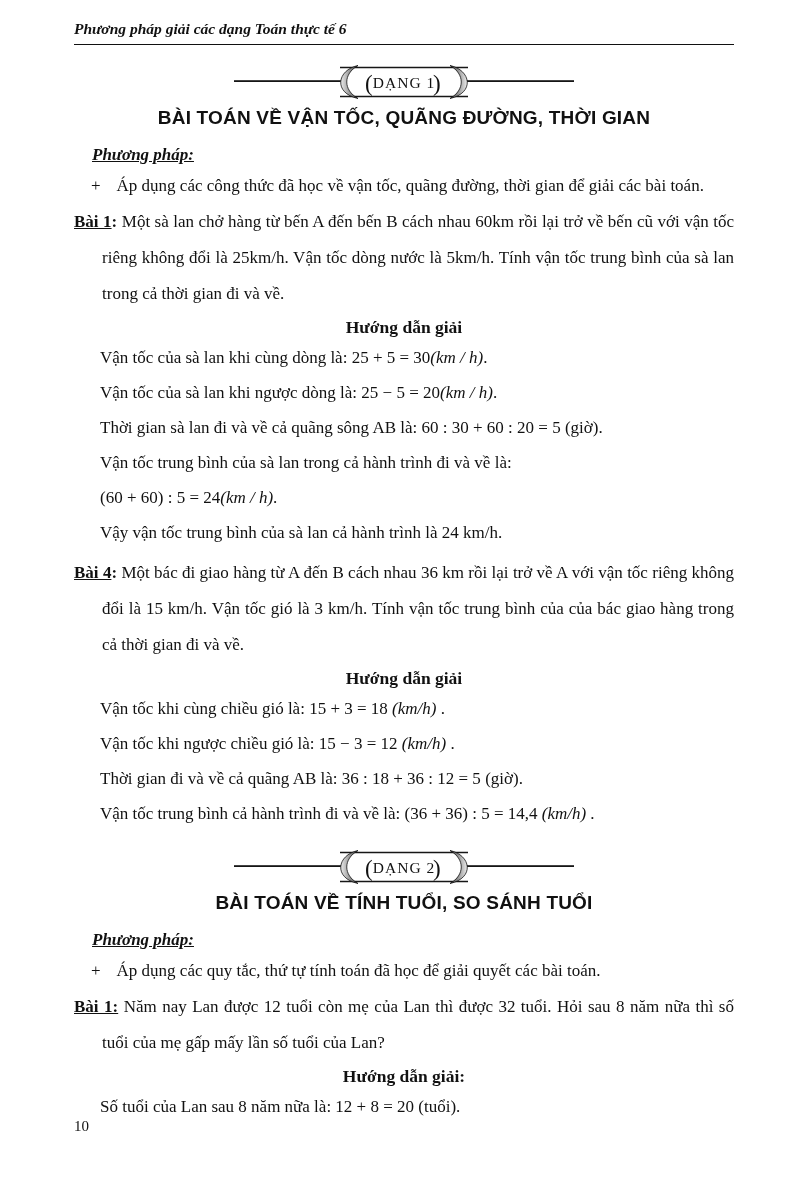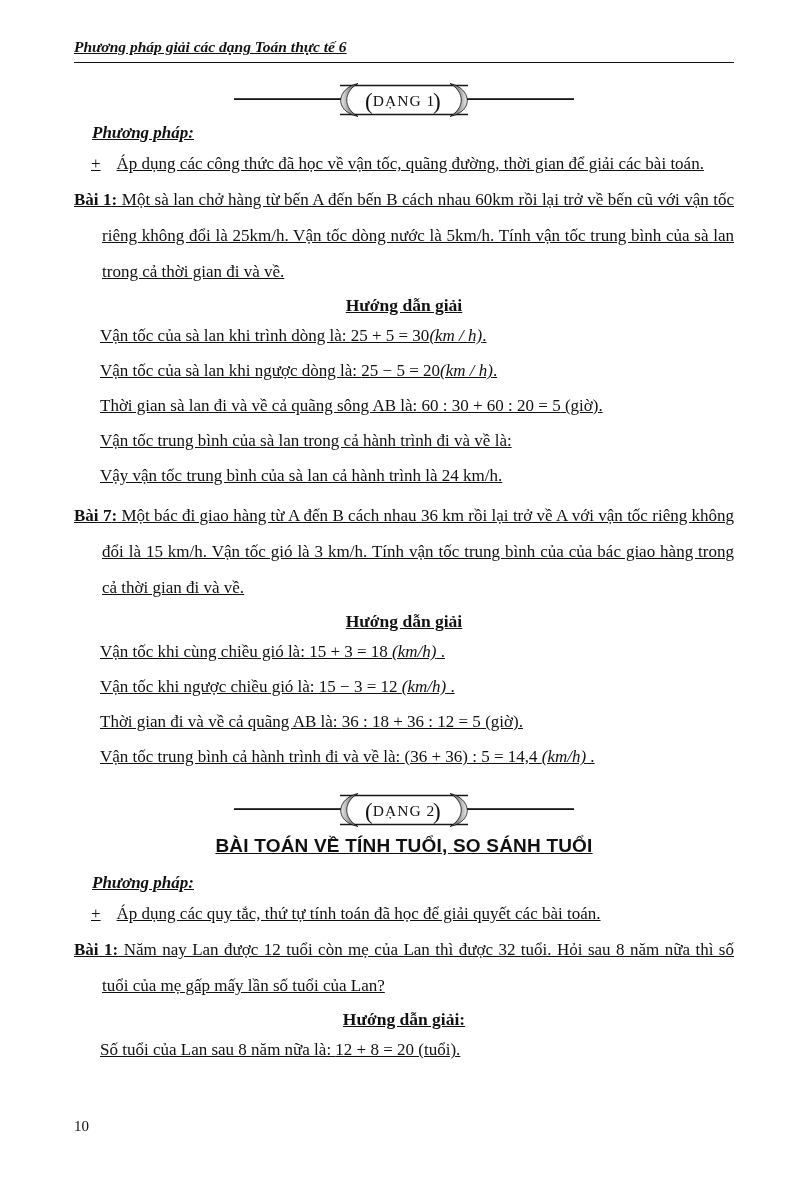--- a/index.html
+++ b/index.html
@@ -4,21 +4,21 @@
 <style>
   * { margin: 0; padding: 0; box-sizing: border-box; }
   html, body { background: #ffffff; }
   body {
     width: 800px; height: 1200px;
     font-family: "Liberation Serif", serif;
     color: #111;
     position: relative;
     overflow: hidden;
   }
-  .page { padding: 38px 66px 0 74px; height: 100%; position: relative; text-decoration: underline; }
+  .page { padding: 20px 66px 0 74px; height: 100%; position: relative; }
 
   .doc-header {
     font-style: italic;
     font-weight: bold;
     font-size: 15.5px;
     padding-bottom: 6px;
     border-bottom: 1.6px solid #111;
     margin-bottom: 20px;
   }
 
@@ -120,36 +120,38 @@
         <line x1="106" y1="2.5" x2="234" y2="2.5" stroke="#161616" stroke-width="1.3"></line>
         <line x1="106" y1="31.5" x2="234" y2="31.5" stroke="#161616" stroke-width="1.3"></line>
         <path d="M124,0.5 C103,5 99,28 124,33.5 C109,25 109,9 124,0.5 Z" fill="url(#lg1l)" stroke="#111" stroke-width="0.8"></path>
         <path d="M216,0.5 C237,5 241,28 216,33.5 C231,25 231,9 216,0.5 Z" fill="url(#lg1r)" stroke="#111" stroke-width="0.8"></path>
         <text x="131" y="25.5" font-size="23">(</text>
         <text x="199" y="25.5" font-size="23">)</text>
         <text x="170" y="22.5" font-size="15.5" text-anchor="middle" letter-spacing="1">DẠNG 1</text>
       </svg>
     </div>
 
+    <h1 class="section-title">BÀI TOÁN VỀ VẬN TỐC, QUÃNG ĐƯỜNG, THỜI GIAN</h1>
 
     <p class="method-label">Phương pháp:</p>
 
     <p class="bullet-row"><span class="bullet">+</span><span>Áp dụng các công thức đã học về vận tốc, quãng đường, thời gian để giải các bài toán.</span></p>
 
     <p class="problem"><span class="problem-label">Bài 1</span><span class="problem-sep">:</span><span> Một sà lan chở hàng từ bến A đến bến B cách nhau 60km rồi lại trở về bến cũ với vận tốc riêng không đổi là 25km/h. Vận tốc dòng nước là 5km/h. Tính vận tốc trung bình của sà lan trong cả thời gian đi và về.</span></p>
 
     <p class="sol-heading">Hướng dẫn giải</p>
 
-    <p class="sol-line"><span>Vận tốc của sà lan khi trình dòng là: </span><span class="math">25 + 5 = 30</span><span class="math unit">(km / h)</span><span>.</span></p>
+    <p class="sol-line"><span>Vận tốc của sà lan khi cùng dòng là: </span><span class="math">25 + 5 = 30</span><span class="math unit">(km / h)</span><span>.</span></p>
     <p class="sol-line"><span>Vận tốc của sà lan khi ngược dòng là: </span><span class="math">25 − 5 = 20</span><span class="math unit">(km / h)</span><span>.</span></p>
     <p class="sol-line"><span>Thời gian sà lan đi và về cả quãng sông AB là: </span><span class="math">60 : 30 + 60 : 20 = 5</span><span class="math unit"></span><span> (giờ).</span></p>
     <p class="sol-line"><span>Vận tốc trung bình của sà lan trong cả hành trình đi và về là:</span><span class="math"></span><span class="math unit"></span><span></span></p>
+    <p class="sol-line"><span></span><span class="math">(60 + 60) : 5 = 24</span><span class="math unit">(km / h)</span><span>.</span></p>
     <p class="sol-line"><span>Vậy vận tốc trung bình của sà lan cả hành trình là 24 km/h.</span><span class="math"></span><span class="math unit"></span><span></span></p>
 
-    <p class="problem"><span class="problem-label">Bài 7</span><span class="problem-sep">:</span><span> Một bác đi giao hàng từ A đến B cách nhau 36 km rồi lại trở về A với vận tốc riêng không đổi là 15 km/h. Vận tốc gió là 3 km/h. Tính vận tốc trung bình của của bác giao hàng trong cả thời gian đi và về.</span></p>
+    <p class="problem"><span class="problem-label">Bài 4</span><span class="problem-sep">:</span><span> Một bác đi giao hàng từ A đến B cách nhau 36 km rồi lại trở về A với vận tốc riêng không đổi là 15 km/h. Vận tốc gió là 3 km/h. Tính vận tốc trung bình của của bác giao hàng trong cả thời gian đi và về.</span></p>
 
     <p class="sol-heading">Hướng dẫn giải</p>
 
     <p class="sol-line"><span>Vận tốc khi cùng chiều gió là: </span><span class="math">15 + 3 = 18 </span><span class="math unit">(km/h)</span><span> .</span></p>
     <p class="sol-line"><span>Vận tốc khi ngược chiều gió là: </span><span class="math">15 − 3 = 12 </span><span class="math unit">(km/h)</span><span> .</span></p>
     <p class="sol-line"><span>Thời gian đi và về cả quãng AB là: </span><span class="math">36 : 18 + 36 : 12 = 5</span><span class="math unit"></span><span> (giờ).</span></p>
     <p class="sol-line"><span>Vận tốc trung bình cả hành trình đi và về là: </span><span class="math">(36 + 36) : 5 = 14,4 </span><span class="math unit">(km/h)</span><span> .</span></p>
 
   </section>
 

